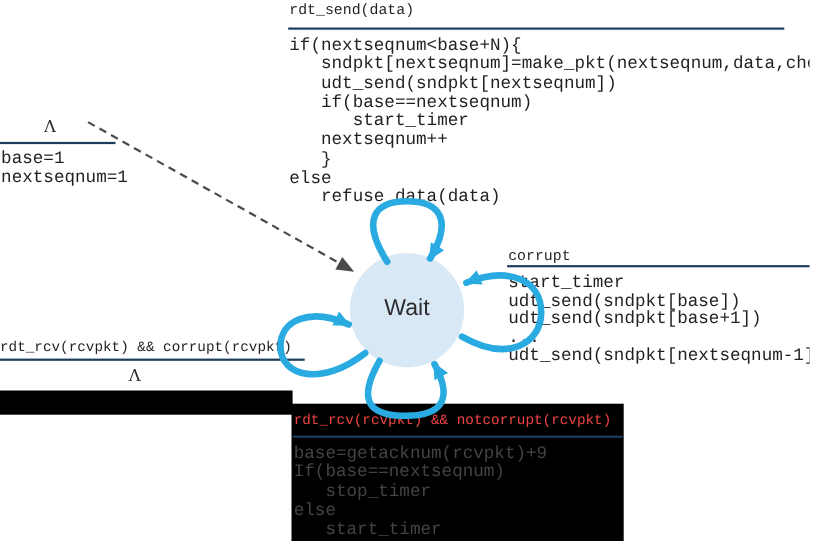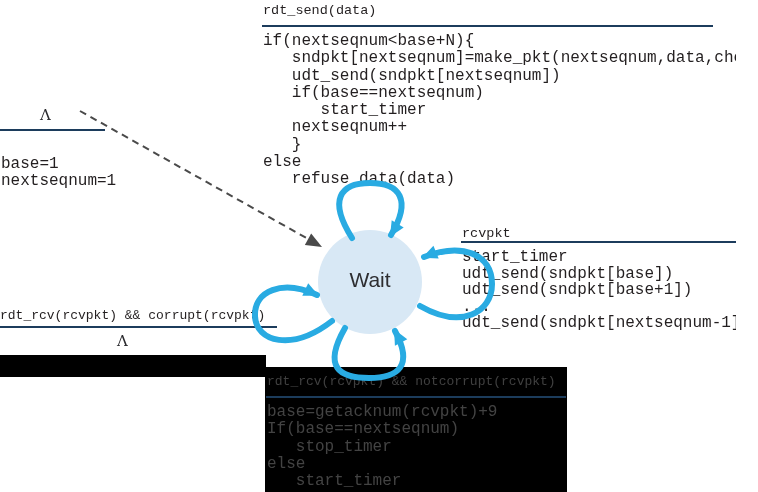--- a/index.html
+++ b/index.html
@@ -5,21 +5,21 @@
   html,body{margin:0;padding:0;background:#fff;}
   #canvas{position:relative;width:736px;height:492px;background:#ffffff;overflow:hidden;
           font-family:"Liberation Mono",monospace;color:#231f20;}
   .code{position:absolute;margin:0;white-space:pre;font-family:"Liberation Mono",monospace;
         font-size:16px;line-height:17.3px;color:#231f20;}
   .label{position:absolute;margin:0;white-space:pre;font-family:"Liberation Mono",monospace;
          font-size:13.5px;color:#231f20;}
   .rule{position:absolute;height:2px;background:#1c3c5c;}
   .lambda{position:absolute;font-family:"DejaVu Serif",serif;font-size:15px;color:#2a2a2e;}
   .blackpanel{position:absolute;background:#000000;}
-  .on-black{color:#404040;}
+  .on-black{color:#ef4444;}
   #svg-layer{position:absolute;left:0;top:0;pointer-events:none;}
   #wait-label{position:absolute;left:318px;top:268px;width:104px;text-align:center;
               font-family:"Liberation Sans",sans-serif;font-size:21px;color:#2d2d30;}
 </style>
 </head>
 <body>
 
 <div id="canvas">
 
   <div class="blackpanel" style="left:0;top:355px;width:266px;height:22px;"></div>
@@ -32,28 +32,28 @@
    udt_send(sndpkt[nextseqnum])
    if(base==nextseqnum)
       start_timer
    nextseqnum++
    }
 else
    refuse_data(data)</pre>
 
   <div class="lambda" style="left:40px;top:106px;">Λ</div>
   <div class="rule" style="left:0;top:129px;width:105px;"></div>
-  <pre class="code" style="left:1px;top:136px;margin-top:20px;">base=1
+  <pre class="code" style="left:1px;top:136px;">base=1
 nextseqnum=1</pre>
 
   <div class="label" style="left:0;top:308px;font-size:13px;">rdt_rcv(rcvpkt) &amp;&amp; corrupt(rcvpkt)</div>
   <div class="rule" style="left:0;top:326px;width:277px;"></div>
   <div class="lambda" style="left:117px;top:332px;">Λ</div>
 
-  <div class="label" style="left:462px;top:226px;">rcvpkt</div>
+  <div class="label" style="left:462px;top:226px;">corrupt</div>
   <div class="rule" style="left:461px;top:241px;width:297px;"></div>
   <pre class="code" style="left:462px;top:249px;line-height:16.6px;">start_timer
 udt_send(sndpkt[base])
 udt_send(sndpkt[base+1])
 ...
 udt_send(sndpkt[nextseqnum-1])</pre>
 
   <div class="label on-black" style="left:267px;top:374px;font-size:13px;">rdt_rcv(rcvpkt) &amp;&amp; notcorrupt(rcvpkt)</div>
   <div class="rule" style="left:266px;top:396px;width:300px;"></div>
   <pre class="code on-black" style="left:267px;top:404px;color:#434343;">base=getacknum(rcvpkt)+9

